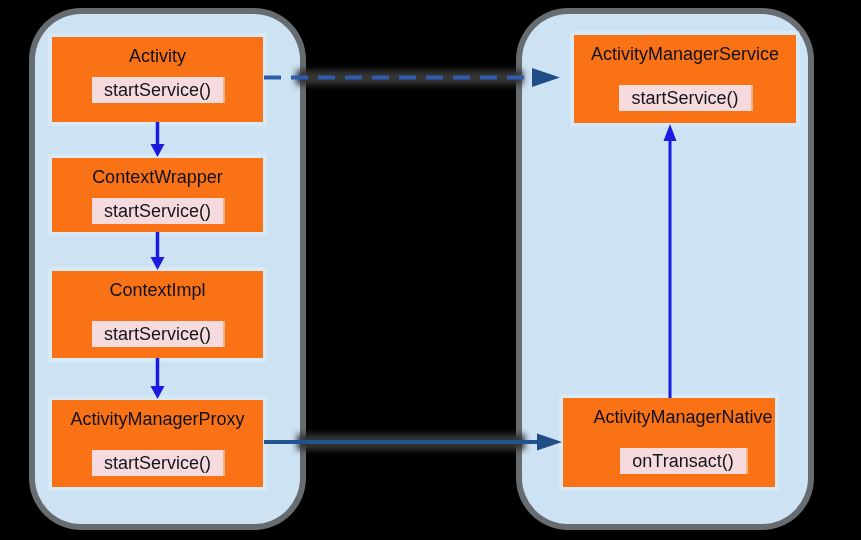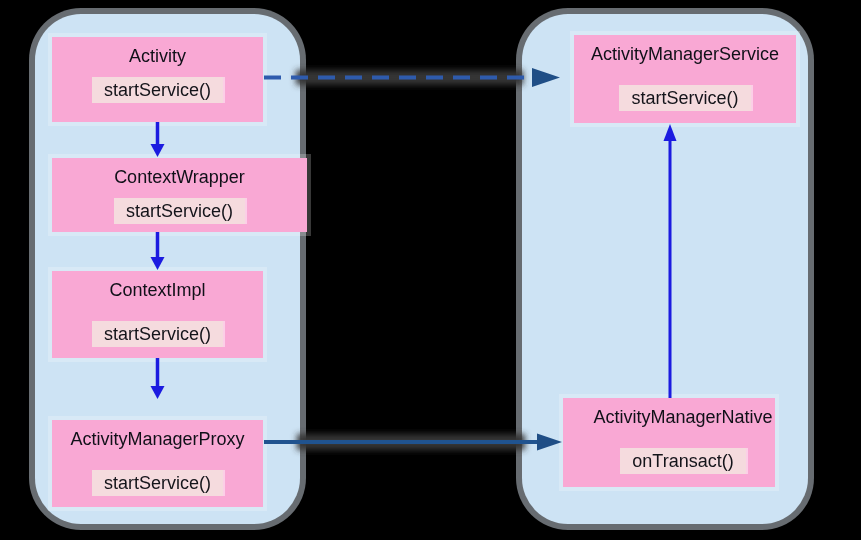--- a/index.html
+++ b/index.html
@@ -19,21 +19,21 @@
     position: absolute;
     background: #cde3f4;
     border-radius: 46px;
     box-shadow: 0 0 0 6px rgba(228, 239, 250, 0.45);
   }
   .group-left  { left: 35px;  top: 14px; width: 265px; height: 510px; }
   .group-right { left: 522px; top: 14px; width: 286px; height: 510px; }
 
   .node {
     position: absolute;
-    background: #f9a8d4;
+    background: #f97316;
     box-shadow: 0 0 0 4px rgba(255, 255, 255, 0.22);
     display: flex;
     flex-direction: column;
     align-items: center;
     box-sizing: border-box;
     padding-top: 9px;
   }
   .node-title {
     font-size: 18px;
     line-height: 21px;
@@ -46,23 +46,23 @@
     color: #14141a;
     font-size: 18px;
     line-height: 22px;
     padding: 2px 12px;
     white-space: nowrap;
     box-shadow: 2px 0 0 rgba(255,255,255,0.45);
   }
   .node--spread .node-method { margin-top: 20px; }
 
   .n-activity { left: 52px;  top: 37px;  width: 211px; height: 85px; }
-  .n-cw       { left: 52px;  top: 158px; width: 255px; height: 74px; }
+  .n-cw       { left: 52px;  top: 158px; width: 211px; height: 74px; }
   .n-ci       { left: 52px;  top: 271px; width: 211px; height: 87px; }
-  .n-amp      { left: 52px;  top: 420px; width: 211px; height: 87px; }
+  .n-amp      { left: 52px;  top: 400px; width: 211px; height: 87px; }
   .n-ams      { left: 558px; top: 35px;  width: 222px; height: 88px; margin-left: 16px; }
   .n-amn      { left: 563px; top: 398px; width: 212px; height: 89px; padding-left: 28px; }
 
   .edges {
     position: absolute;
     left: 0; top: 0;
     width: 861px;
     height: 540px;
     pointer-events: none;
   }

